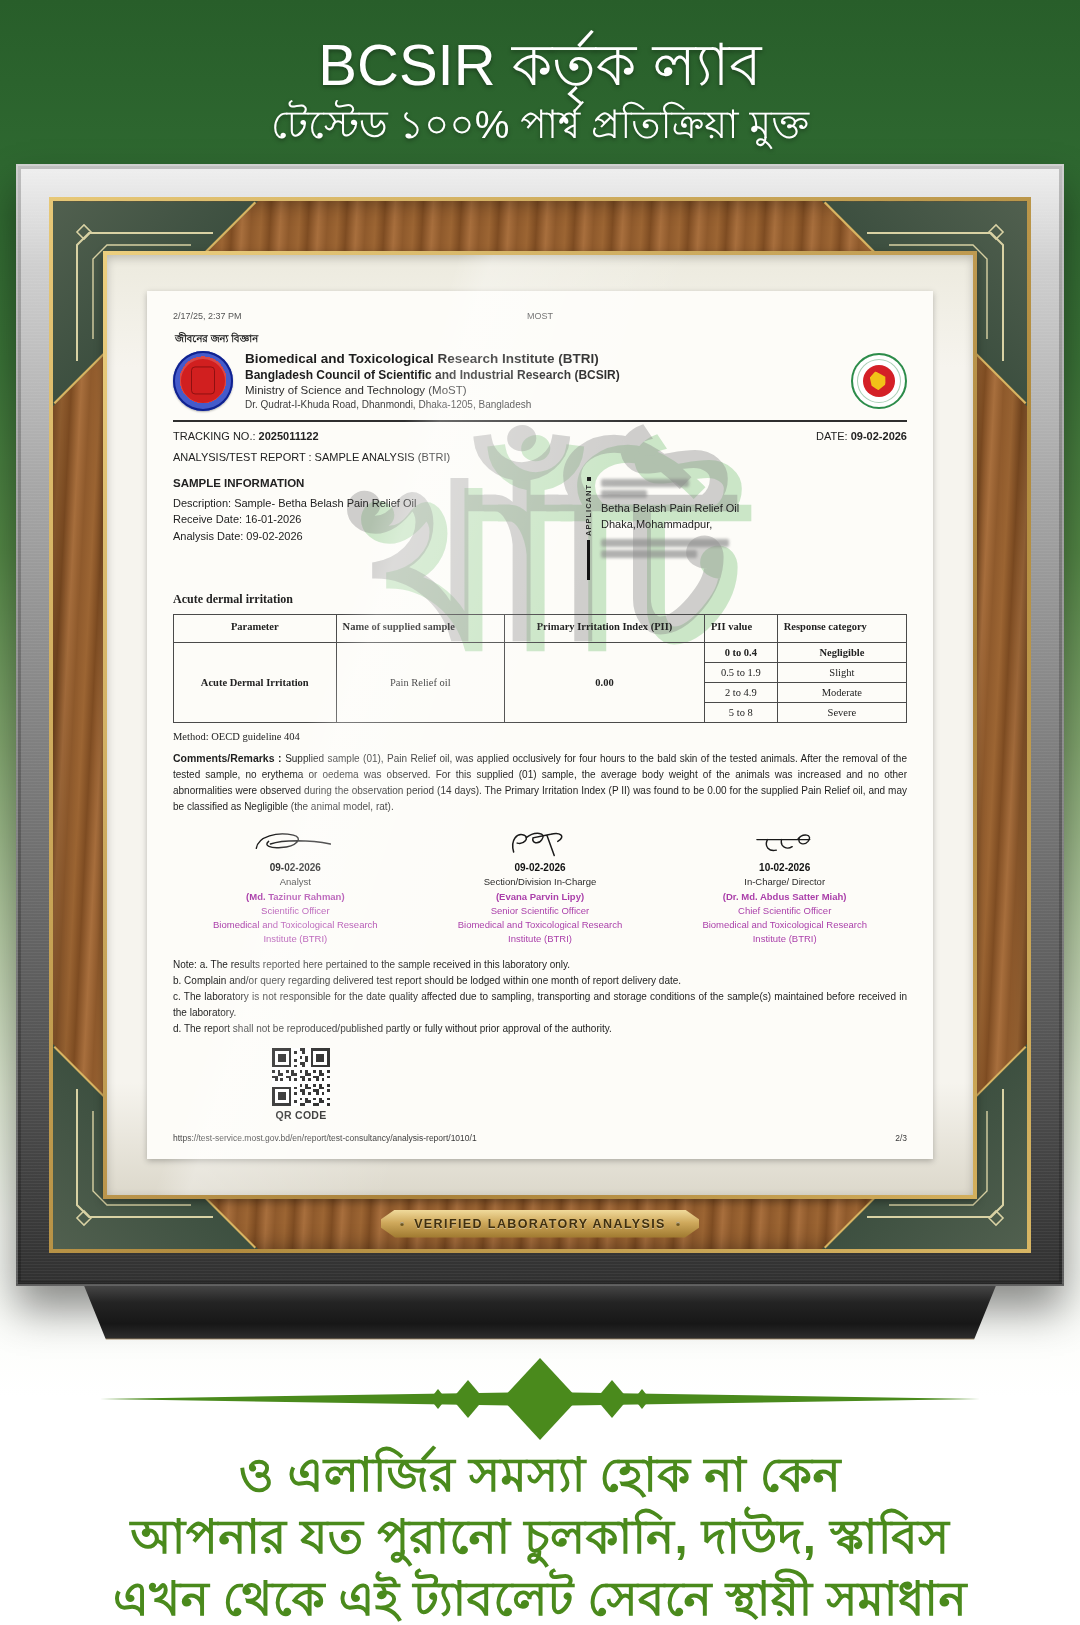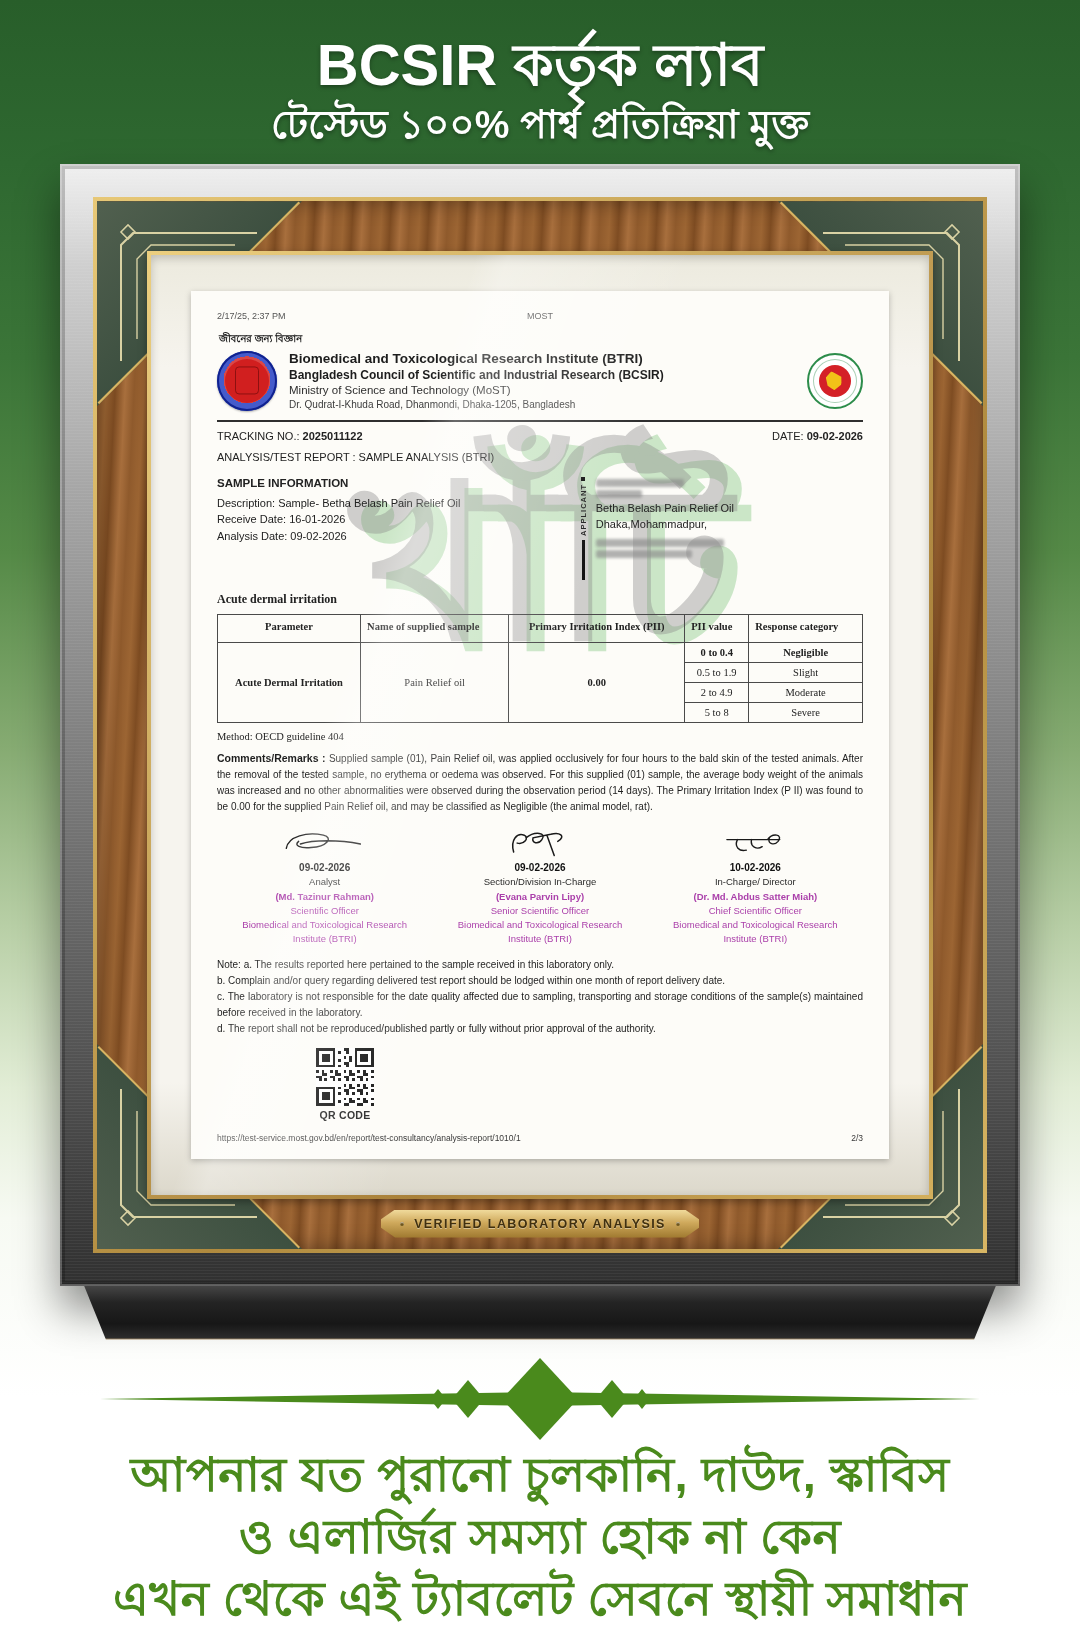--- a/index.html
+++ b/index.html
@@ -7,28 +7,28 @@
   body {
     font-family: "Liberation Sans", sans-serif;
     background: linear-gradient(180deg,
       #285e2a 0%, #2e6830 10%, #3b7538 22%, #558a47 34%,
       #86ab72 46%, #b8cfa6 57%, #e2edd6 67%, #f7faf3 75%, #ffffff 86%, #ffffff 100%);
     overflow: hidden;
     position: relative;
   }
 
   
-  .headline { text-align:center; padding-top:30px; color:#ffffff; font-weight:bold;
+  .headline { text-align:center; padding-top:30px; color:#ffffff; font-weight:normal;
               text-shadow:0 2px 4px rgba(0,0,0,.35); line-height:1.22; }
   .headline .l1 { font-size:58px; }
   .headline .l2 { font-size:39px; }
 
   
   .frame-outer {
-    width: 960px; margin: 16px auto 0; padding: 33px;
+    width: 1048px; margin: 16px auto 0; padding: 33px;
     background:
       repeating-linear-gradient(0deg, rgba(255,255,255,.05) 0 1px, rgba(0,0,0,0) 1px 3px),
       linear-gradient(180deg,#f0f0f0 0%,#cfcfcf 9%,#a8a8a8 28%,#7a7a7a 55%,#4a4a4a 85%,#303030 100%);
     box-shadow: 0 24px 40px rgba(0,0,0,.45), inset 0 0 0 2px rgba(255,255,255,.25), inset 0 0 0 5px rgba(0,0,0,.2);
     position: relative;
   }
   .frame-gold1 { background: linear-gradient(135deg,#e7c877,#b08a3e 60%,#d8b664); padding:4px; }
   .frame-wood {
     position: relative; padding: 50px;
     background:
@@ -470,17 +470,17 @@
 <svg class="divider" viewBox="0 0 880 86">
   <polygon points="0,43 440,36 880,43 440,50" fill="#4a8a1c"></polygon>
   <polygon points="440,2 478,43 440,84 402,43" fill="#4a8a1c"></polygon>
   <polygon points="368,24 384,43 368,62 352,43" fill="#4a8a1c"></polygon>
   <polygon points="512,24 496,43 512,62 528,43" fill="#4a8a1c"></polygon>
   <polygon points="338,33 346,43 338,53 330,43" fill="#4a8a1c"></polygon>
   <polygon points="542,33 534,43 542,53 550,43" fill="#4a8a1c"></polygon>
 </svg>
 
 <div class="bottom-text">
+  <div>ও এলার্জির সমস্যা হোক না কেন</div>
   <div>আপনার যত পুরানো চুলকানি, দাউদ, স্কাবিস</div>
-  <div>ও এলার্জির সমস্যা হোক না কেন</div>
   <div>এখন থেকে এই ট্যাবলেট সেবনে স্থায়ী সমাধান</div>
 
 </div>
 
 </body></html>

